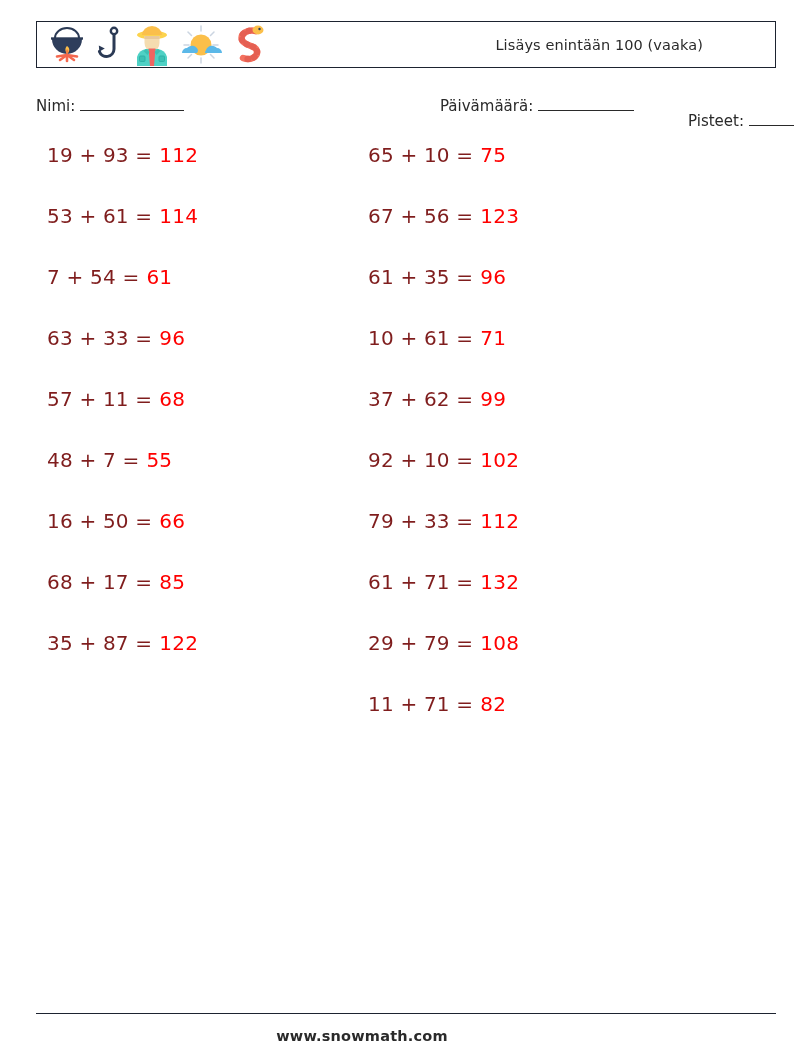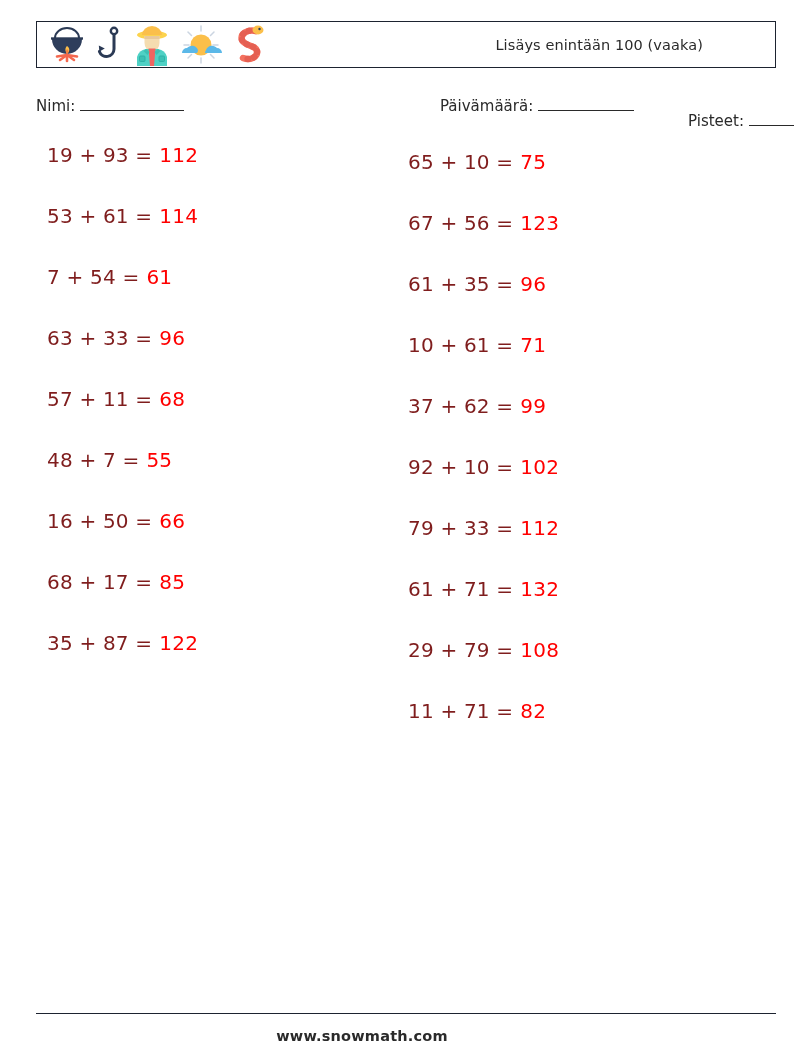--- a/index.html
+++ b/index.html
@@ -83,21 +83,21 @@
     position: absolute;
     left: 0;
     top: 143px;
     width: 794px;
   }
   .col {
     position: absolute;
     top: 0;
   }
   .col-left  { left: 47px; }
-  .col-right { left: 408px; margin-top: 7px; }
+  .col-right { left: 368px; }
 
   .problem-row {
     height: 61px;
     display: flex;
     align-items: flex-start;
     white-space: nowrap;
     font-size: 20px;
     color: #231f20;
     letter-spacing: 0.2px;
   }

